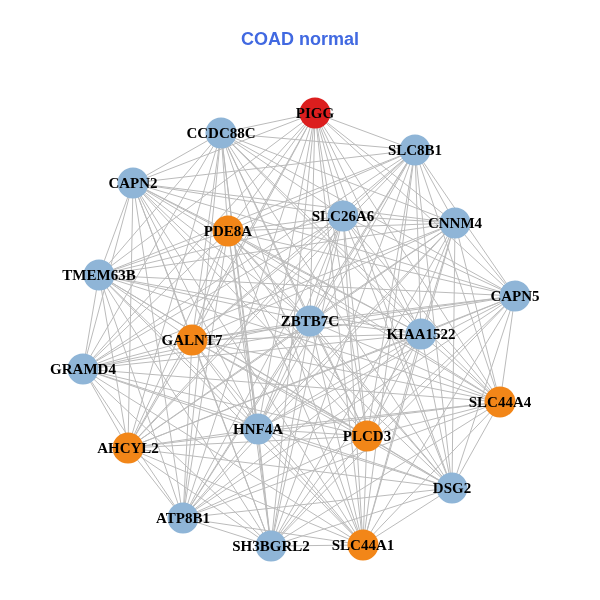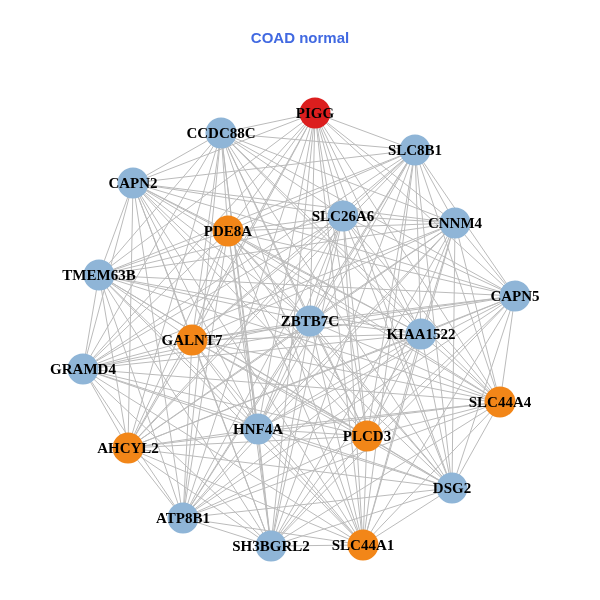--- a/index.html
+++ b/index.html
@@ -1,17 +1,17 @@
 <!DOCTYPE html>
 <html><head>
 <meta charset="utf-8">
 <style>
   html,body{margin:0;padding:0;}
   body{width:600px;height:600px;background:#ffffff;position:relative;font-family:"Liberation Sans",sans-serif;overflow:hidden;}
-  #title{position:absolute;top:29px;left:0;width:100%;text-align:center;font-weight:bold;font-size:15px;}
+  #title{position:absolute;top:29px;left:0;width:100%;text-align:center;font-weight:bold;font-size:18px;}
   #graph{position:absolute;top:0;left:0;}
   text.node-label{font-family:"Liberation Serif",serif;font-weight:bold;font-size:15px;fill:#000000;text-anchor:middle;}
 </style>
 </head>
 <body>
 
 <svg id="graph" width="600" height="600">
   <g id="edges">
       <line x1="315" y1="113" x2="221" y2="133" stroke="#BBBBBB" stroke-width="1"></line>
       <line x1="315" y1="113" x2="415" y2="150" stroke="#BBBBBB" stroke-width="1"></line>

